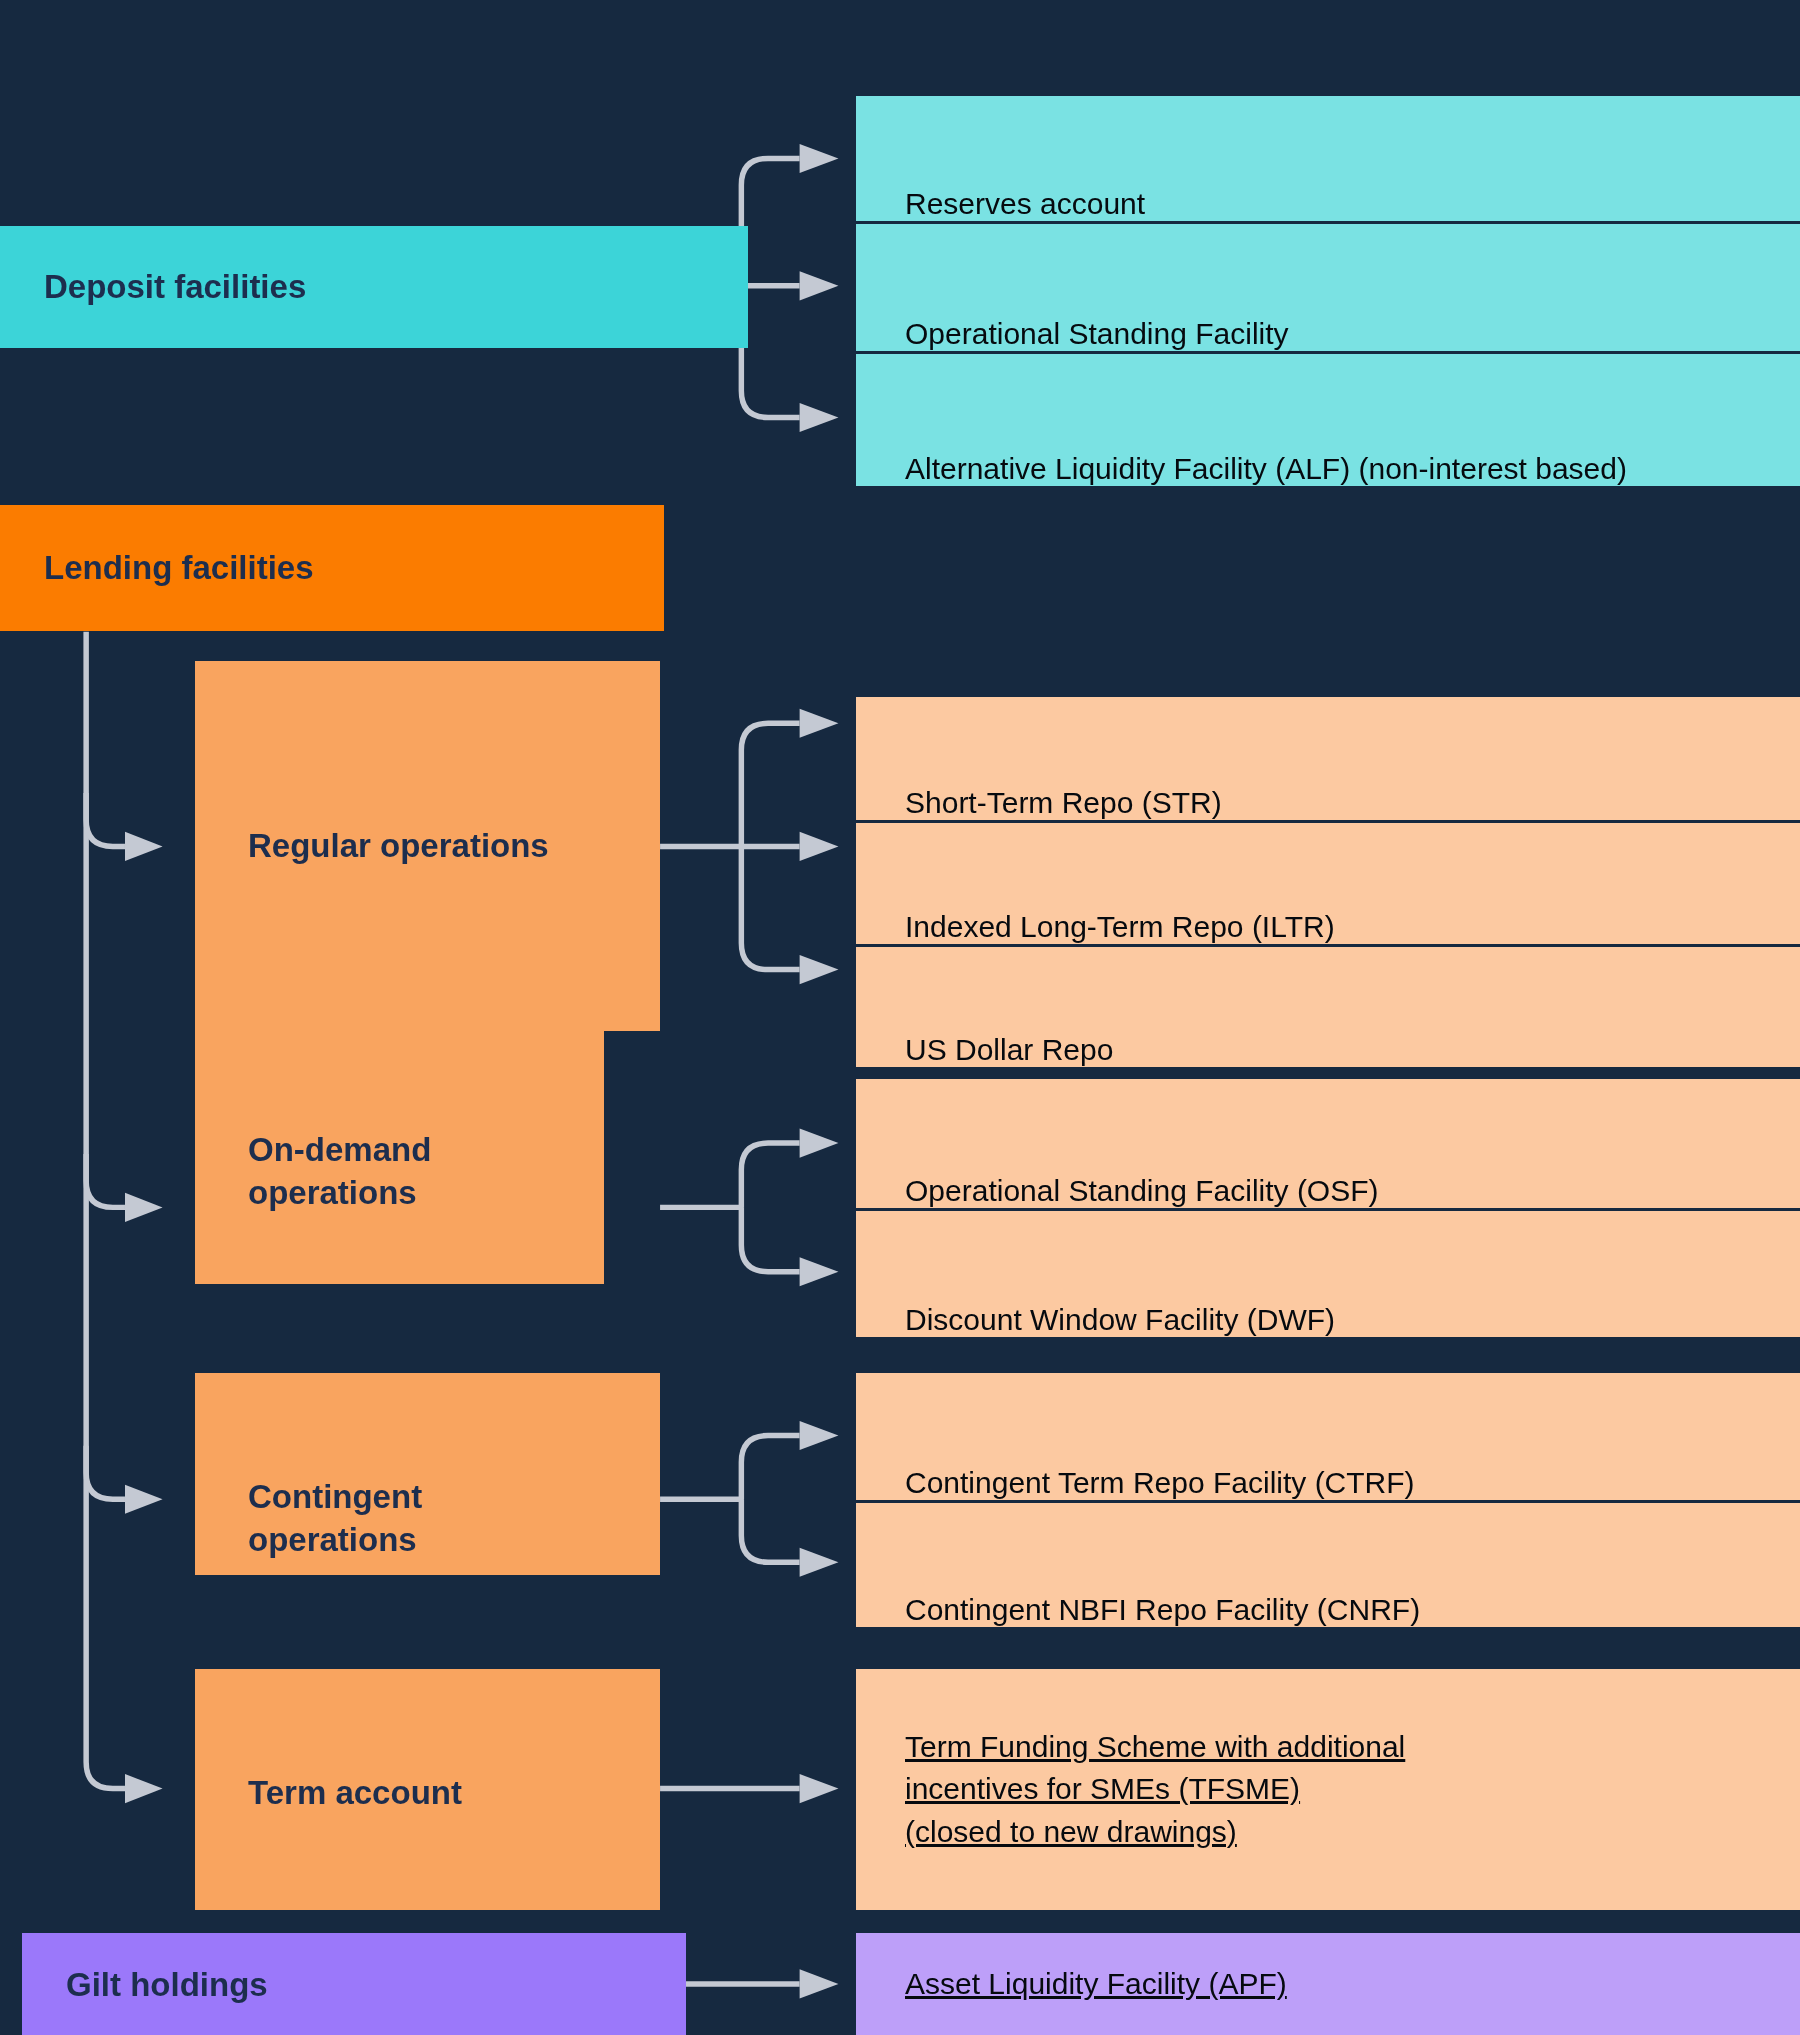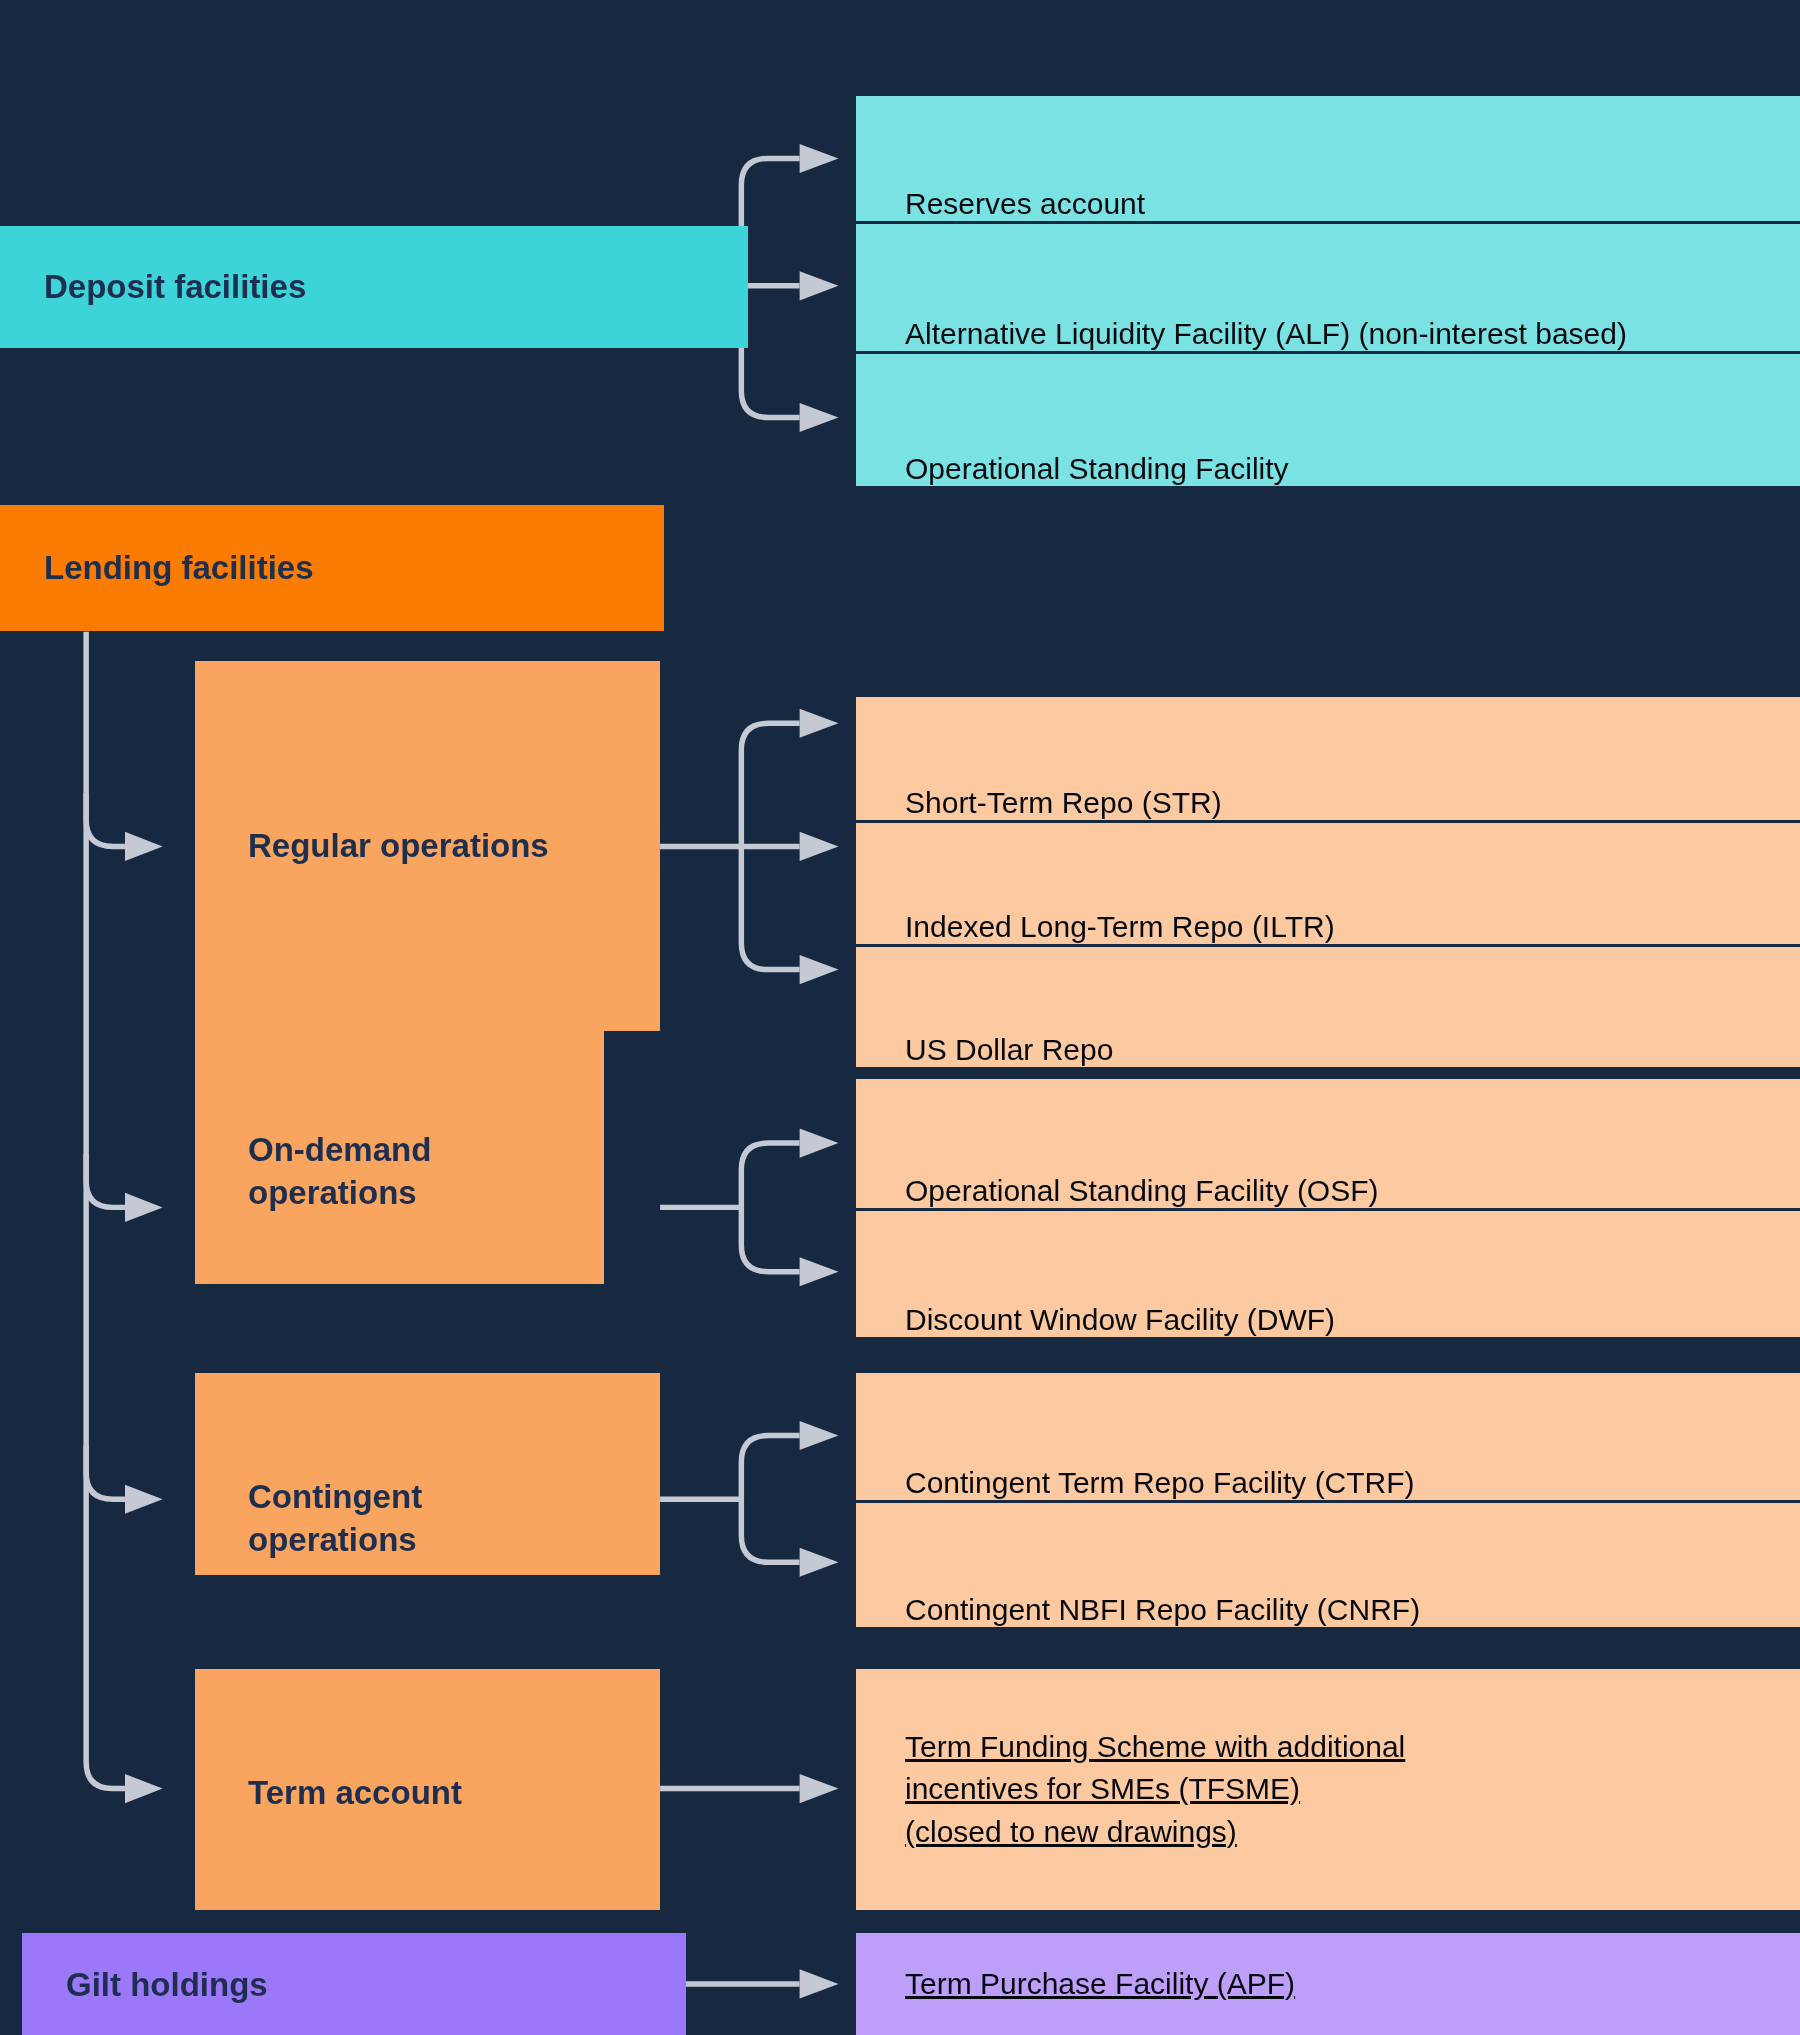--- a/index.html
+++ b/index.html
@@ -128,24 +128,24 @@
 
   <div class="box hdr teal" style="left:0;top:226px;width:748px;height:122px;text-align:center;">
     <span>Deposit facilities</span>
   </div>
 
   <div class="stack teal" style="left:856px;top:96px;width:945px;height:390px;grid-template-rows:206fr 213fr 223fr;">
     <div class="row">
       <span>Reserves account</span>
     </div>
     <div class="row">
+      <span>Operational Standing Facility</span>
+    </div>
+    <div class="row">
       <span>Alternative Liquidity Facility (ALF) (non-interest based)</span>
-    </div>
-    <div class="row">
-      <span>Operational Standing Facility</span>
     </div>
   </div>
 
   <div class="box hdr orange" style="left:0;top:505px;width:664px;height:126px;">
     <span>Lending facilities</span>
   </div>
 
   <div class="box mid centered" style="left:195px;top:661px;width:465px;height:370px;">
     <span>Regular operations</span>
   </div>
@@ -193,17 +193,17 @@
   <div class="leaf-single peach" style="left:856px;top:1669px;width:945px;height:241px;">
     <span>Term Funding Scheme with additional
 incentives for SMEs (TFSME)
 (closed to new drawings)</span>
   </div>
 
   <div class="box hdr purple" style="left:0;top:1933px;width:664px;height:103px;margin-left:22px;">
     <span>Gilt holdings</span>
   </div>
   <div class="leaf-single purple" style="left:856px;top:1933px;width:945px;height:103px;">
-    <span>Term Purchase Facility (APF)</span>
+    <span>Asset Liquidity Facility (APF)</span>
   </div>
 
 </div>
 
 
 </body></html>

